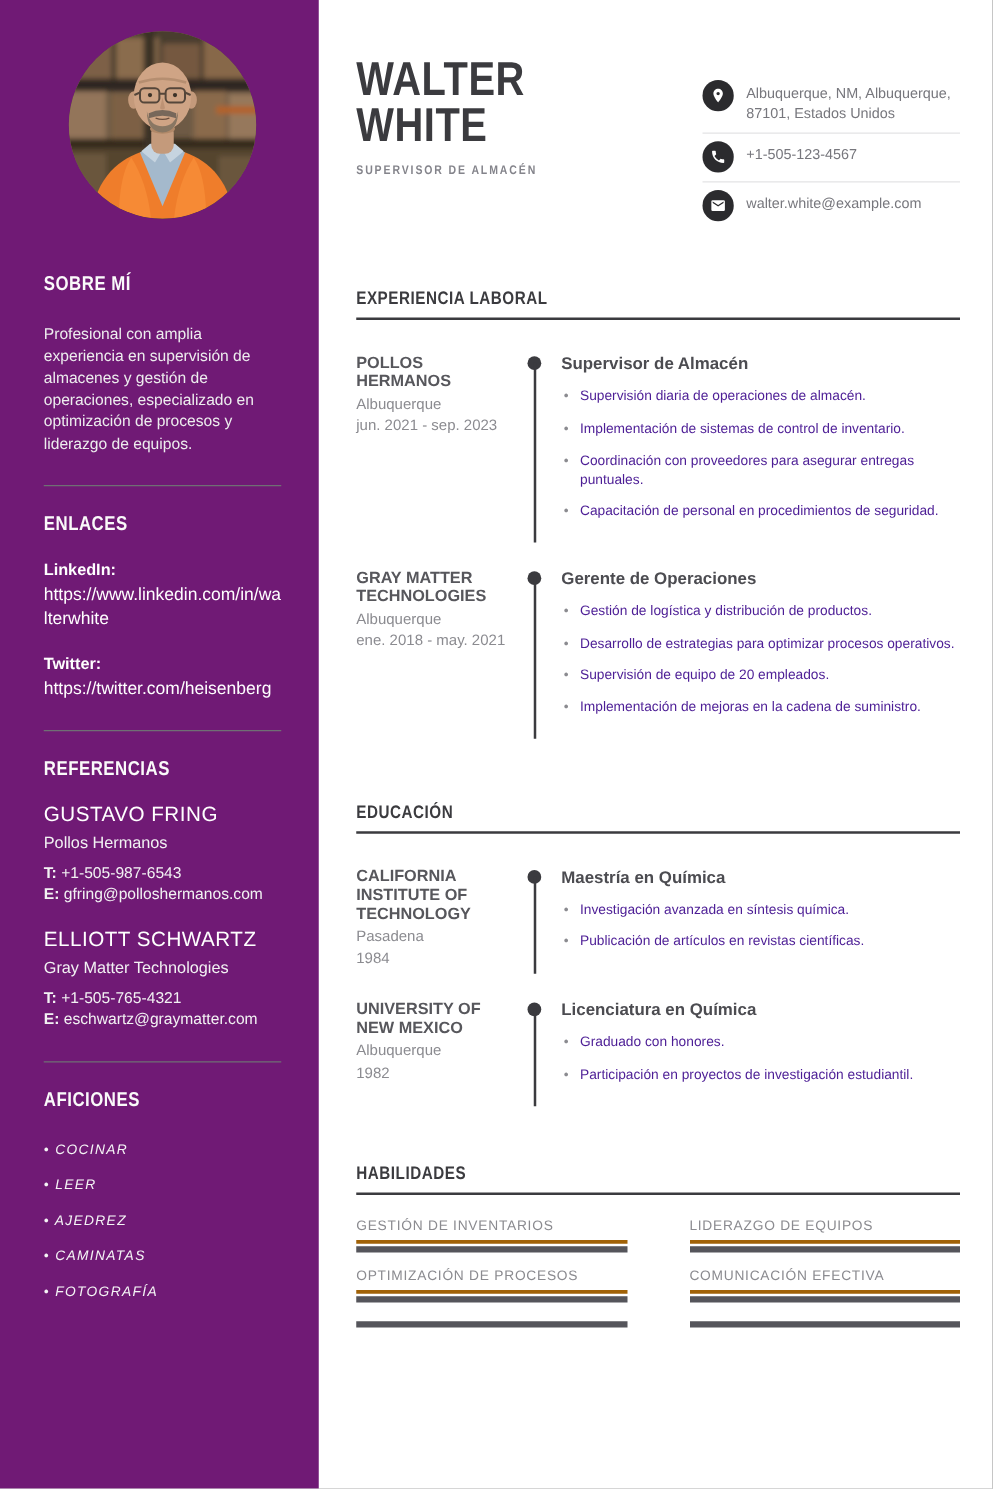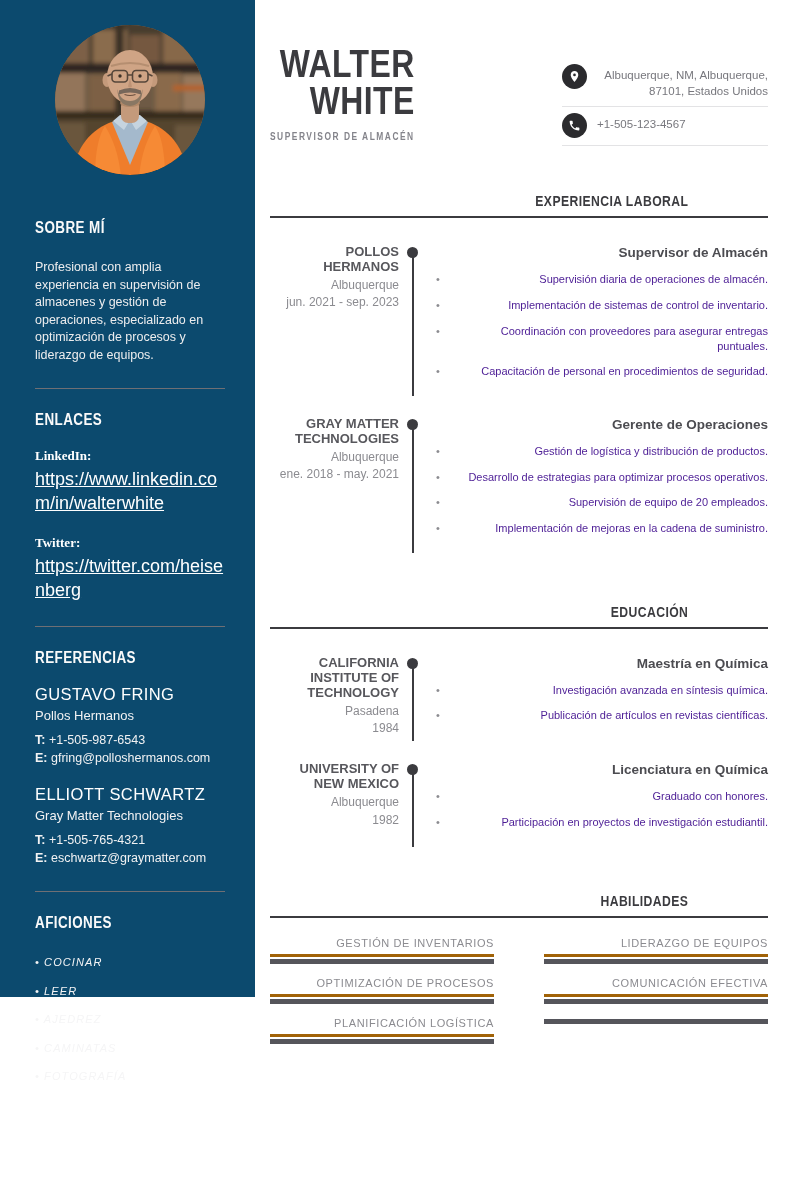--- a/index.html
+++ b/index.html
@@ -7,55 +7,55 @@
   .page {
     position:relative; width:794px; height:1191px; margin:0 auto;
     background:#ffffff; font-family:"Liberation Sans", sans-serif;
     overflow:hidden;
   }
   
   .cond { transform:scaleX(0.84); transform-origin:0 50%; white-space:nowrap; }
 
   
   .sidebar {
-    position:absolute; left:0; top:0; width:255px; height:997px;
-    background:#0c4a6e; color:#fff; padding:25px 30px 0 35px;
+    position:absolute; left:0; top:0; width:255px; height:1191px;
+    background:#701a75; color:#fff; padding:25px 30px 0 35px;
   }
   .photo-wrap {
     width:150px; height:150px; border-radius:50%; overflow:hidden;
     margin:0 auto 44px auto; background:#6e5a45;
   }
   .photo-wrap svg { display:block; width:150px; height:150px; }
   .side-h {
     font-size:16px; font-weight:bold; letter-spacing:0.5px; color:#fafafa;
   }
   .side-section { margin-bottom:0; }
   .about-text {
     margin-top:22px; font-size:12.5px; line-height:1.4; color:#ededee;
   }
   .side-rule { border:none; border-top:1px solid #6f6f74; margin:24px 0 22px 0; }
   .link-item { margin-top:19px; }
-  .link-label { font-weight:bold; font-size:13px; margin-bottom:3px;font-family:Liberation Serif, serif; }
+  .link-label { font-weight:bold; font-size:13px; margin-bottom:3px; }
   .link-url {
-    color:#fff; font-size:18px; line-height:1.35; text-decoration:underline;
+    color:#fff; font-size:14px; line-height:1.35; 
     word-break:break-all; display:block; cursor:pointer;
   }
   .ref-item { margin-top:18px; }
   .ref-name { font-size:16.5px; letter-spacing:0.4px; color:#ffffff; }
   .ref-company { font-size:13px; margin-top:4px; color:#f2f2f3; }
   .ref-contact { margin-top:9px; font-size:12.5px; line-height:1.4; color:#f2f2f3; }
   .ref-contact b { font-weight:bold; }
   .hobby-list { list-style:none; margin-top:24px;font-style:italic; }
   .hobby-list li {
     font-size:11px; letter-spacing:1.1px; margin-bottom:16.5px; color:#f5f5f6;
   }
   .hobby-list li::before { content:"• "; }
 
   
-  .main { position:absolute; left:255px; top:0; width:539px; padding:46px 26px 0 15px;text-align:right; }
+  .main { position:absolute; left:255px; top:0; width:539px; padding:46px 26px 0 30px; }
   .head-row { display:flex; justify-content:space-between; }
   .name { font-size:38px; font-weight:bold; color:#3b3b3f; line-height:0.98; letter-spacing:0.5px; }
   .job-title { margin-top:11px; font-size:10px; font-weight:bold; letter-spacing:1.8px; color:#84848b; }
   .contact-block { width:206px; margin-top:12px; flex:none; }
   .contact-row { display:flex; align-items:flex-start; gap:10px; padding:6px 0 7px 0; }
   .contact-row.rule { border-bottom:1px solid #e3e3e5; }
   .cicon {
     flex:none; width:25px; height:25px; border-radius:50%; background:#2b2b2e;
     display:flex; align-items:center; justify-content:center;
   }
@@ -253,20 +253,28 @@
           <span class="contact-text">Albuquerque, NM, Albuquerque, 87101, Estados Unidos</span>
         </div>
         <div class="contact-row rule">
           <span class="cicon">
             <svg viewBox="0 0 24 24">
                 <path d="M6.6 10.8c1.4 2.8 3.8 5.1 6.6 6.6l2.2-2.2c.3-.3.7-.4 1-.2 1.1.4 2.3.6 3.6.6.6 0 1 .4 1 1V20c0 .6-.4 1-1 1C10.6 21 3 13.4 3 4c0-.6.4-1 1-1h3.5c.6 0 1 .4 1 1 0 1.2.2 2.4.6 3.6.1.3 0 .7-.2 1l-2.3 2.2z"></path>
               </svg>
           </span>
           <span class="contact-text">+1-505-123-4567</span>
         </div>
+        <div class="contact-row">
+          <span class="cicon">
+            <svg viewBox="0 0 24 24">
+                <path d="M20 4H4a2 2 0 0 0-2 2v12a2 2 0 0 0 2 2h16a2 2 0 0 0 2-2V6a2 2 0 0 0-2-2zm0 4.2l-8 5-8-5V6l8 5 8-5v2.2z"></path>
+              </svg>
+          </span>
+          <span class="contact-text">walter.white@example.com</span>
+        </div>
       </div>
     </header>
 
     <section class="section mt-exp">
       <div class="sec-head-wrap">
         <h2 class="sec-h cond">EXPERIENCIA LABORAL</h2>
         <hr class="sec-rule">
       </div>
       <div>
 
@@ -388,21 +396,20 @@
             <div class="meter-fill" style="width: 100%;"></div>
           </div>
         </div>
           <div class="meter">
           <div class="meter-label">COMUNICACIÓN EFECTIVA</div>
           <div class="meter-bar">
             <div class="meter-fill" style="width: 100%;"></div>
           </div>
         </div>
           <div class="meter">
-          <div class="meter-label">PLANIFICACIÓN LOGÍSTICA</div>
           <div class="meter-bar">
             <div class="meter-fill" style="width: 100%;"></div>
           </div>
         </div>
           <div class="meter">
           <div class="meter-bar">
             <div class="meter-fill" style="width: 100%;"></div>
           </div>
         </div>
         </div>

